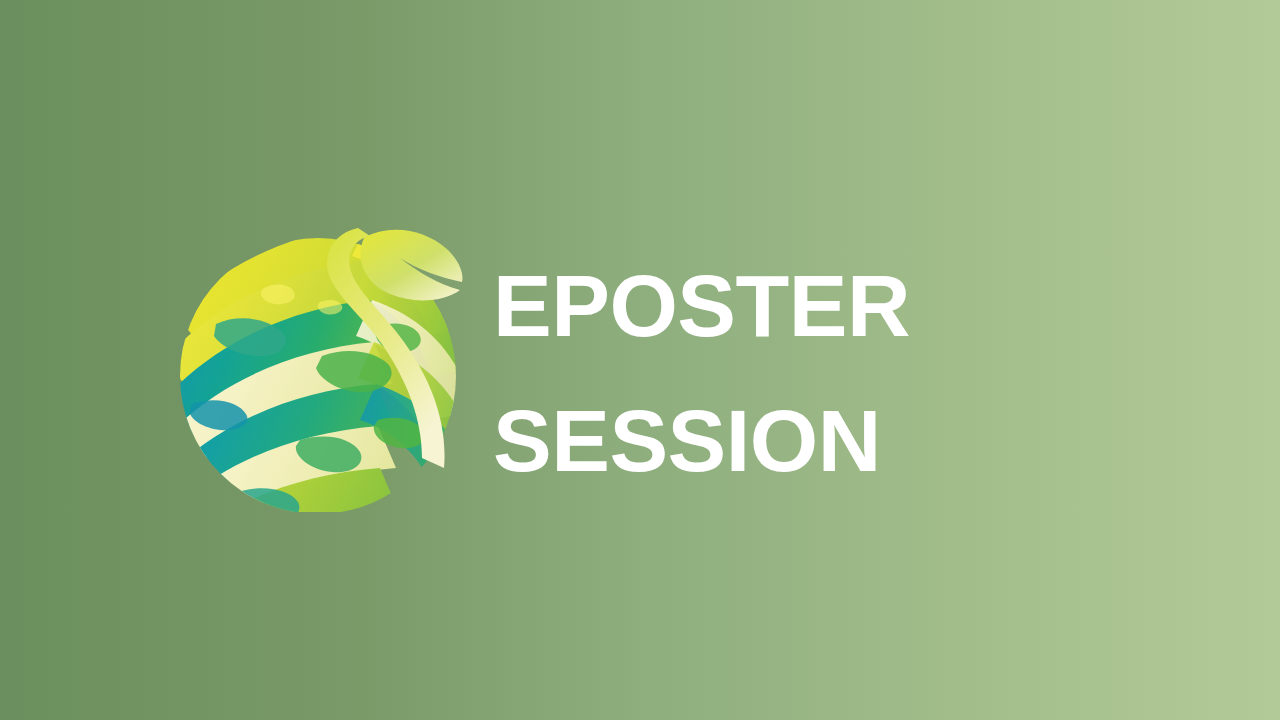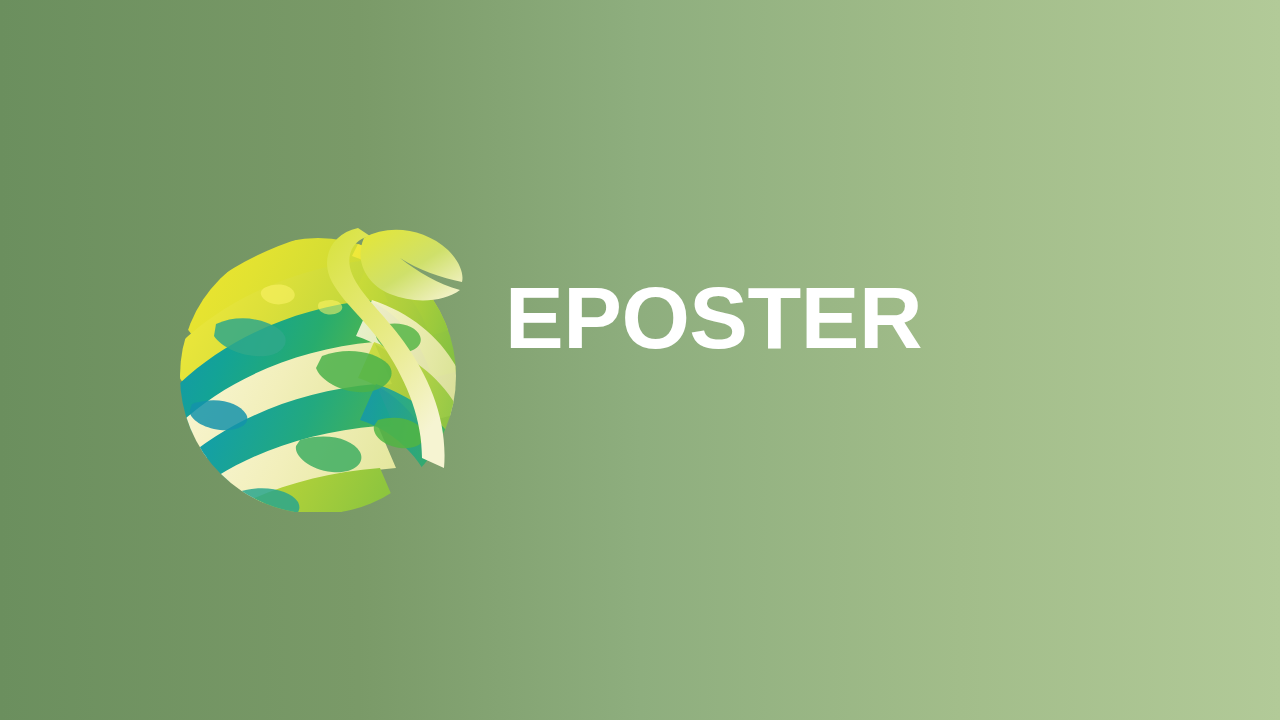--- a/index.html
+++ b/index.html
@@ -34,21 +34,21 @@
     width: 720px;
   }
   .word-line {
     color: #ffffff;
     font-family: "Liberation Sans", sans-serif;
     font-weight: 700;
     font-size: 88px;
     line-height: 135px;
     letter-spacing: -0.5px;
     white-space: nowrap;
-    margin: 12px;
+    margin: 0;
   }
 </style>
 </head>
 <body>
 
 <div id="stage">
 
   <div id="logo-mark">
     <svg viewBox="0 0 292 306" xmlns="http://www.w3.org/2000/svg" aria-hidden="true">
       <defs>
@@ -149,15 +149,16 @@
                C 173 50, 180 34, 198 30 Z" fill="url(#gStem)"></path>
 
       <path d="M 192 32 C 216 18, 252 22, 276 44 C 288 56, 292 68, 290 76
                C 270 72, 246 64, 228 52 C 246 66, 266 78, 288 84
                C 272 96, 242 98, 218 88 C 194 78, 182 54, 192 32 Z" fill="url(#gLeaf)"></path>
     </svg>
   </div>
 
   <div id="wordmark">
     <div class="word-line">EPOSTER</div>
+    <div class="word-line">SESSION</div>
   </div>
 
 </div>
 
 </body></html>

